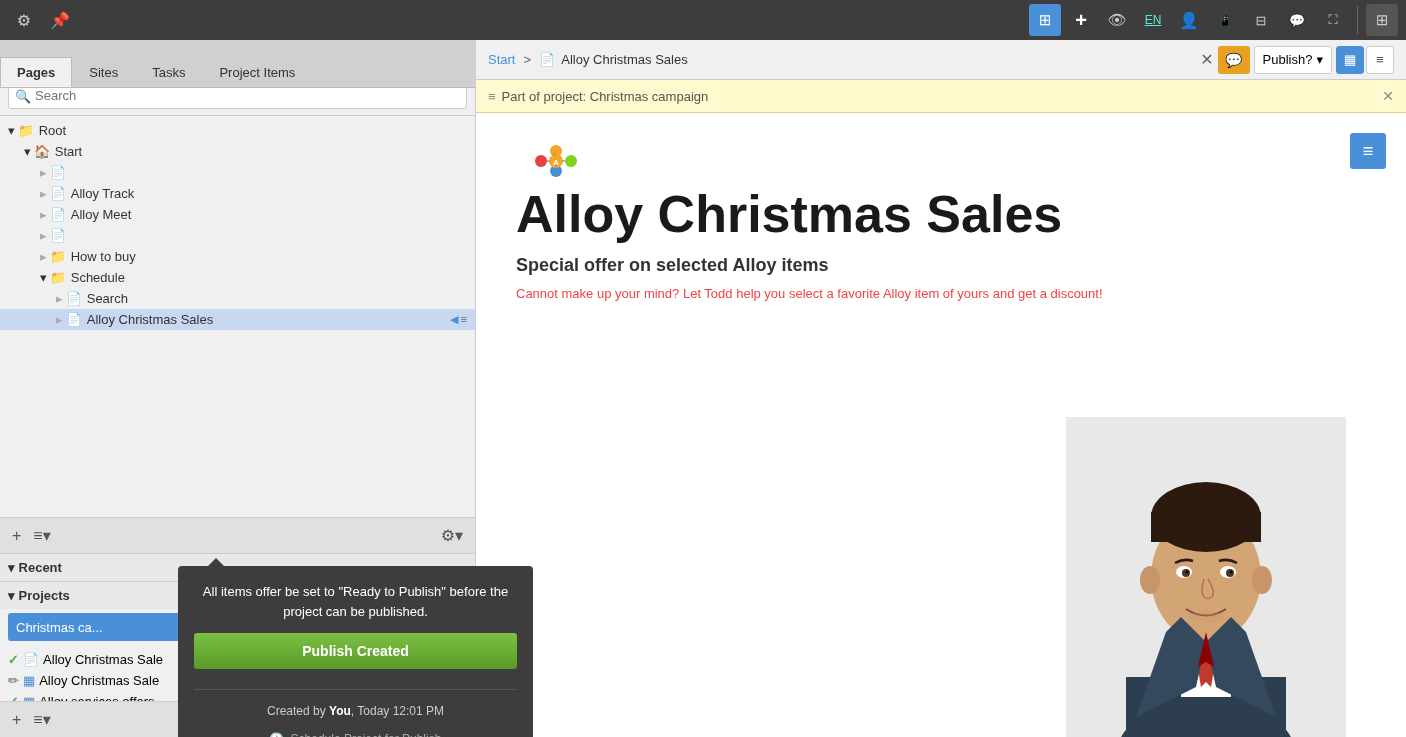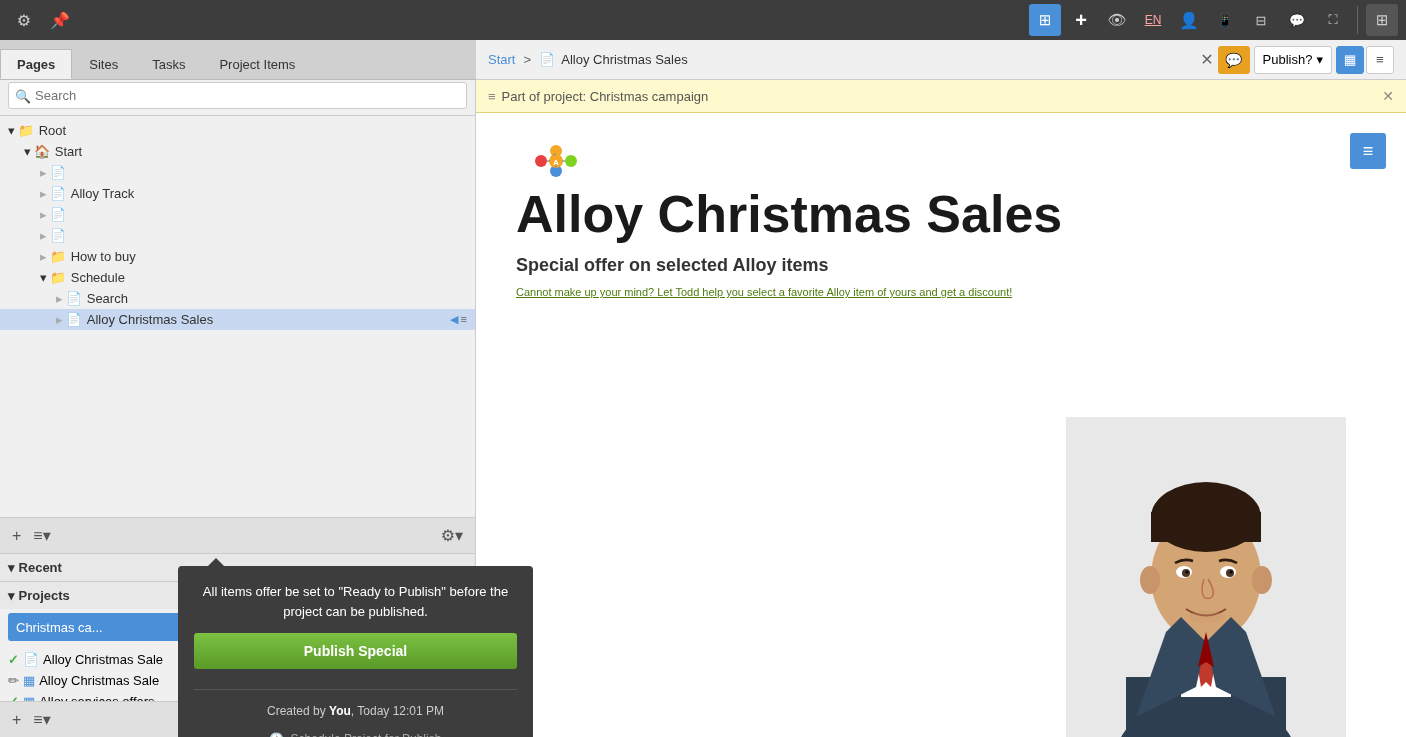--- a/index.html
+++ b/index.html
@@ -24,21 +24,21 @@
       display: flex; align-items: center; justify-content: center;
       font-size: 16px;
       border-radius: 3px;
     }
     .toolbar-icon-btn.active { background: #4a90d9; color: white; }
     .toolbar-pin { color: #e8a020; }
     .toolbar-gear { color: #ccc; }
 
     
     .tab-bar {
-      height: 40px;
+      height: 48px;
       background: #d0d0d0;
       display: flex;
       align-items: flex-end;
       padding: 0 0 0 0;
       border-bottom: 1px solid #bbb;
     }
     .tab {
       padding: 6px 16px;
       cursor: pointer;
       font-size: 13px;
@@ -338,23 +338,22 @@
       margin-bottom: 12px;
       line-height: 1.1;
     }
     .page-subheading {
       font-size: 18px;
       font-weight: bold;
       color: #333;
       margin-bottom: 10px;
     }
     .page-link-text {
-      font-size: 11px;
-      color: #4d7c0f;
-      text-decoration: underline;
+      font-size: 13px;
+      color: #ef4444;
       cursor: pointer;
     }
     .person-image {
       position: absolute;
       bottom: 0;
       right: 60px;
       width: 280px;
       height: 320px;
       overflow: hidden;
     }
@@ -366,21 +365,21 @@
 <body>
 
 <div class="top-toolbar">
   <button class="toolbar-icon-btn toolbar-gear">⚙</button>
   <button class="toolbar-icon-btn toolbar-pin">📌</button>
 
   <div style="position:absolute; right: 8px; top:4px; display:flex; align-items:center; gap:4px;">
     <button class="toolbar-icon-btn active" style="background:#4a90d9; color:white; font-size:15px;">⊞</button>
     <button class="toolbar-icon-btn" style="color:white; font-size:20px; font-weight:bold;">+</button>
     <button class="toolbar-icon-btn" style="color:#ccc; font-size:15px;">👁</button>
-    <button class="toolbar-icon-btn" style="color:#fca5a5; font-size:12px;text-decoration:underline;">EN</button>
+    <button class="toolbar-icon-btn" style="color:#5eead4; font-size:12px;text-decoration:underline;">EN</button>
     <button class="toolbar-icon-btn" style="color:#ccc;">👤</button>
     <button class="toolbar-icon-btn" style="color:#ccc; font-size:13px;">📱</button>
     <button class="toolbar-icon-btn" style="color:#ccc; font-size:13px;">⊟</button>
     <button class="toolbar-icon-btn" style="color:#ccc; font-size:13px;">💬</button>
     <button class="toolbar-icon-btn" style="color:#ccc; font-size:13px;">⛶</button>
     <div style="width:1px; height:28px; background:#666; margin:0 4px;"></div>
     <button class="toolbar-icon-btn" style="color:#ccc; font-size:15px; background:#555;">⊞</button>
   </div>
 </div>
 
@@ -427,20 +426,21 @@
       <span class="indent" style="width:32px;"></span>
       <span class="icon" style="color:#aaa;">▸</span>
       <span class="icon">📄</span>
       <span class="label">Alloy Track</span>
     </div>
 
     <div class="tree-item">
       <span class="indent" style="width:32px;"></span>
       <span class="icon" style="color:#aaa;">▸</span>
       <span class="icon">📄</span>
+      <span class="label">Alloy Meet</span>
     </div>
 
     <div class="tree-item">
       <span class="indent" style="width:32px;"></span>
       <span class="icon" style="color:#aaa;">▸</span>
       <span class="icon">📄</span>
     </div>
 
     <div class="tree-item">
       <span class="indent" style="width:32px;"></span>
@@ -530,21 +530,21 @@
 
   <div class="left-bottom-toolbar" style="position:absolute; bottom:0; left:0; width:100%;">
     <button class="left-bottom-btn">+</button>
     <button class="left-bottom-btn">≡▾</button>
     <div style="flex:1;"></div>
     <button class="left-bottom-btn">⚙▾</button>
   </div>
 
   <div class="popup-overlay">
     <p class="popup-text">All items offer be set to "Ready to Publish" before the project can be published.</p>
-    <button class="publish-btn">Publish Special</button>
+    <button class="publish-btn">Publish Created</button>
     <div class="popup-divider"></div>
     <div class="created-by">
       <span>Created by</span>
       <strong>You</strong>,
       <span>Today 12:01 PM</span>
     </div>
     <button class="schedule-btn">
       <span>🕐</span>
       <span>Schedule Project for Publish</span>
     </button>

